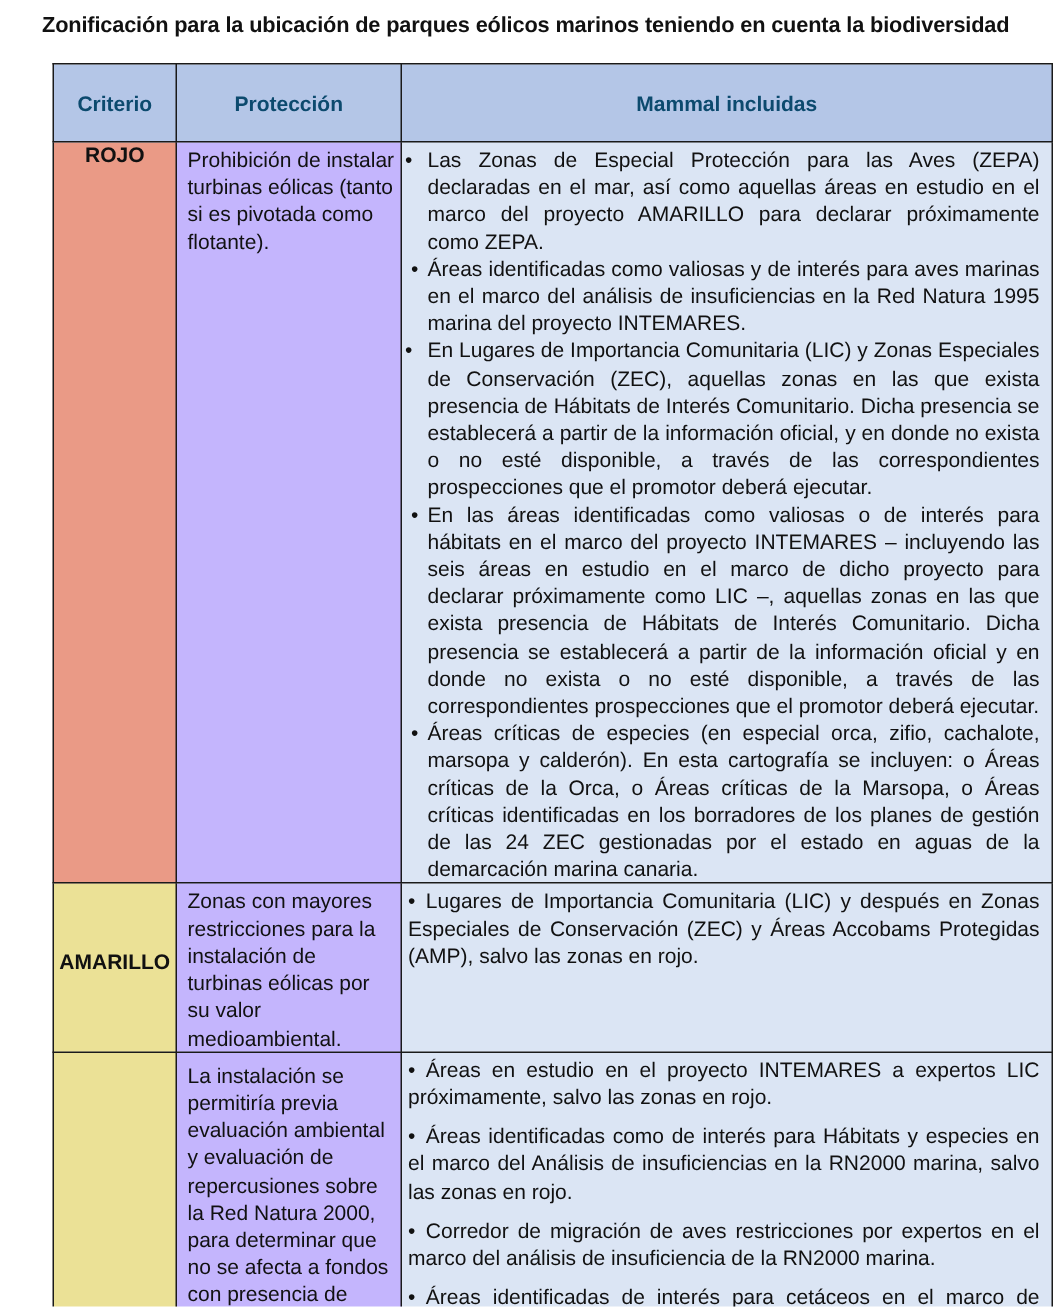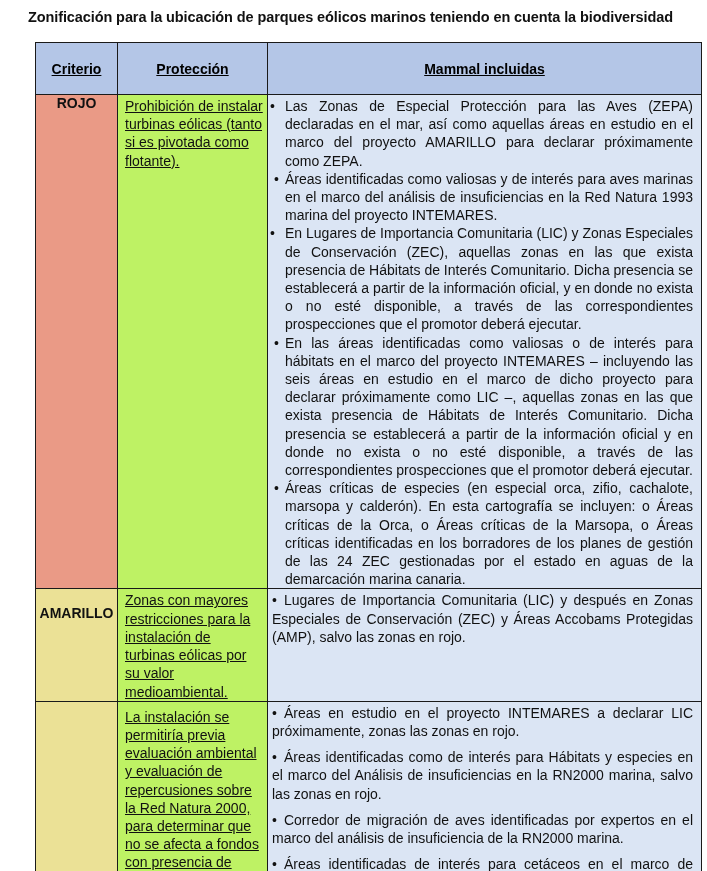--- a/index.html
+++ b/index.html
@@ -4,27 +4,27 @@
 <style>
   html, body { margin: 0; padding: 0; background: #ffffff; }
   body { width: 707px; height: 871px; position: relative; overflow: hidden;
          font-family: "Liberation Sans", "DejaVu Sans", sans-serif; color: #111; }
   .title { position: absolute; left: 0; top: 9px; width: 701px; text-align: center;
            font-weight: bold; font-size: 14.5px; letter-spacing: -0.1px; color: #111; }
   table.zt { position: absolute; left: 35px; top: 42px; width: 666px;
              border-collapse: collapse; table-layout: fixed; }
   table.zt td, table.zt th { border: 1.5px solid #1a1a1a; vertical-align: top; padding: 0; }
   th { background: #b4c6e7; font-weight: bold; font-size: 14px; height: 51px;
-       vertical-align: middle !important; text-align: center; color: #000000; text-decoration: underline; }
+       vertical-align: middle !important; text-align: center; color: #0c4a6e; }
   col.c1 { width: 82px; } col.c2 { width: 150px; } col.c3 { width: 434px; }
   td.crit { vertical-align: top; text-align: center; font-weight: bold; font-size: 14px; }
   td.crit span { display: block; }
   td.rojo { background: #ea9a86; }
   td.amarillo { background: #ebe196; }
-  td.def { background: #bef264; font-size: 14px; line-height: 18.2px; padding: 2px 4px 0 7px !important; text-decoration: underline; }
+  td.def { background: #c4b5fd; font-size: 14px; line-height: 18.2px; padding: 2px 4px 0 7px !important; }
   td.zon { background: #dbe5f4; font-size: 14px; line-height: 18.2px; padding: 2px 8px 0 4px !important; text-align: justify; }
   .item { position: relative; padding-left: 13px; }
   .item .bul { position: absolute; left: 2px; top: 0; }
   .row-rojo td { height: 449px; }
   .row-amarillo td { height: 89px; }
   .row-verde td { height: 228px; }
   .plain { text-indent: 0; margin-bottom: 8px; }
   .plain .bul { margin-right: 7px; }
 </style>
 </head>
@@ -47,41 +47,41 @@
   </thead>
   <tbody>
 
     <tr class="row-rojo">
       <td class="crit rojo">
         <span style="">ROJO</span>
       </td>
       <td class="def">Prohibición de instalar turbinas eólicas (tanto si es pivotada como flotante).</td>
       <td class="zon">
         <div class="item"><span class="bul" style="left:-2px">•</span><span>Las Zonas de Especial Protección para las Aves (ZEPA) declaradas en el mar, así como aquellas áreas en estudio en el marco del proyecto AMARILLO para declarar próximamente como ZEPA.</span></div>
-        <div class="item"><span class="bul">•</span><span>Áreas identificadas como valiosas y de interés para aves marinas en el marco del análisis de insuficiencias en la Red Natura 1993 marina del proyecto INTEMARES.</span></div>
+        <div class="item"><span class="bul">•</span><span>Áreas identificadas como valiosas y de interés para aves marinas en el marco del análisis de insuficiencias en la Red Natura 1995 marina del proyecto INTEMARES.</span></div>
         <div class="item"><span class="bul" style="left:-2px">•</span><span>En Lugares de Importancia Comunitaria (LIC) y Zonas Especiales de Conservación (ZEC), aquellas zonas en las que exista presencia de Hábitats de Interés Comunitario. Dicha presencia se establecerá a partir de la información oficial, y en donde no exista o no esté disponible, a través de las correspondientes prospecciones que el promotor deberá ejecutar.</span></div>
         <div class="item"><span class="bul">•</span><span>En las áreas identificadas como valiosas o de interés para hábitats en el marco del proyecto INTEMARES – incluyendo las seis áreas en estudio en el marco de dicho proyecto para declarar próximamente como LIC –, aquellas zonas en las que exista presencia de Hábitats de Interés Comunitario. Dicha presencia se establecerá a partir de la información oficial y en donde no exista o no esté disponible, a través de las correspondientes prospecciones que el promotor deberá ejecutar.</span></div>
         <div class="item"><span class="bul">•</span><span>Áreas críticas de especies (en especial orca, zifio, cachalote, marsopa y calderón). En esta cartografía se incluyen: o Áreas críticas de la Orca, o Áreas críticas de la Marsopa, o Áreas críticas identificadas en los borradores de los planes de gestión de las 24 ZEC gestionadas por el estado en aguas de la demarcación marina canaria.</span></div>
       </td>
     </tr>
 
     <tr class="row-amarillo">
       <td class="crit amarillo">
-        <span style="margin-top:16px">AMARILLO</span>
+        <span style="margin-top:44px">AMARILLO</span>
       </td>
       <td class="def">Zonas con mayores restricciones para la instalación de turbinas eólicas por su valor medioambiental.</td>
       <td class="zon">
         <div class="plain"><span class="bul">•</span><span>Lugares de Importancia Comunitaria (LIC) y después en Zonas Especiales de Conservación (ZEC) y Áreas Accobams Protegidas (AMP), salvo las zonas en rojo.</span></div>
       </td>
     </tr>
 
     <tr class="row-verde">
       <td class="crit amarillo"></td>
       <td class="def" style="padding-top:6px !important">La instalación se permitiría previa evaluación ambiental y evaluación de repercusiones sobre la Red Natura 2000, para determinar que no se afecta a fondos con presencia de Hábitat de Interés Comunitario o a especies marinas.</td>
       <td class="zon">
-        <div class="plain"><span class="bul">•</span><span>Áreas en estudio en el proyecto INTEMARES a declarar LIC próximamente, zonas las zonas en rojo.</span></div>
+        <div class="plain"><span class="bul">•</span><span>Áreas en estudio en el proyecto INTEMARES a expertos LIC próximamente, salvo las zonas en rojo.</span></div>
         <div class="plain"><span class="bul">•</span><span>Áreas identificadas como de interés para Hábitats y especies en el marco del Análisis de insuficiencias en la RN2000 marina, salvo las zonas en rojo.</span></div>
-        <div class="plain"><span class="bul">•</span><span>Corredor de migración de aves identificadas por expertos en el marco del análisis de insuficiencia de la RN2000 marina.</span></div>
+        <div class="plain"><span class="bul">•</span><span>Corredor de migración de aves restricciones por expertos en el marco del análisis de insuficiencia de la RN2000 marina.</span></div>
         <div class="plain"><span class="bul">•</span><span>Áreas identificadas de interés para cetáceos en el marco de organismos internacionales, en la cartografía se incluyen: o Las IMMA (Important Marine Mammal Areas) de la UICN.  Las CCH (Critical Cetacean Habitats) de Accobams.</span></div>
       </td>
     </tr>
   </tbody>
 </table>
 
 </body></html>

